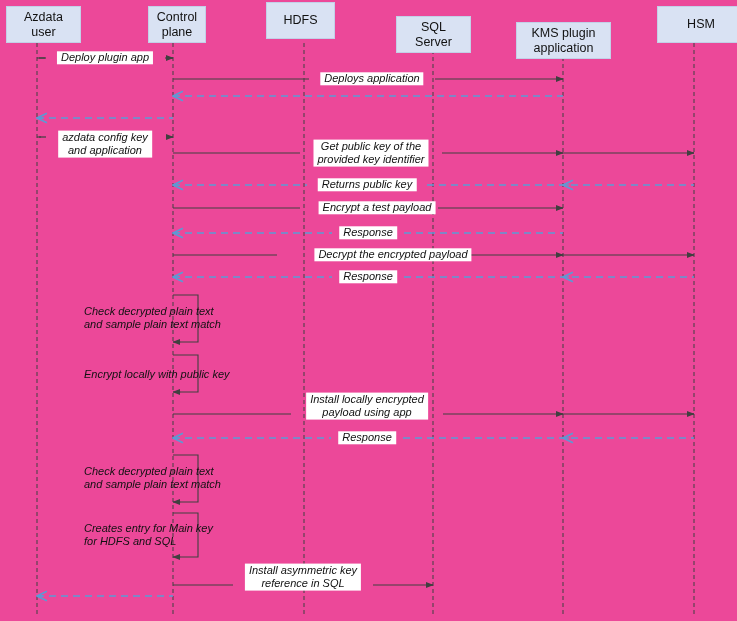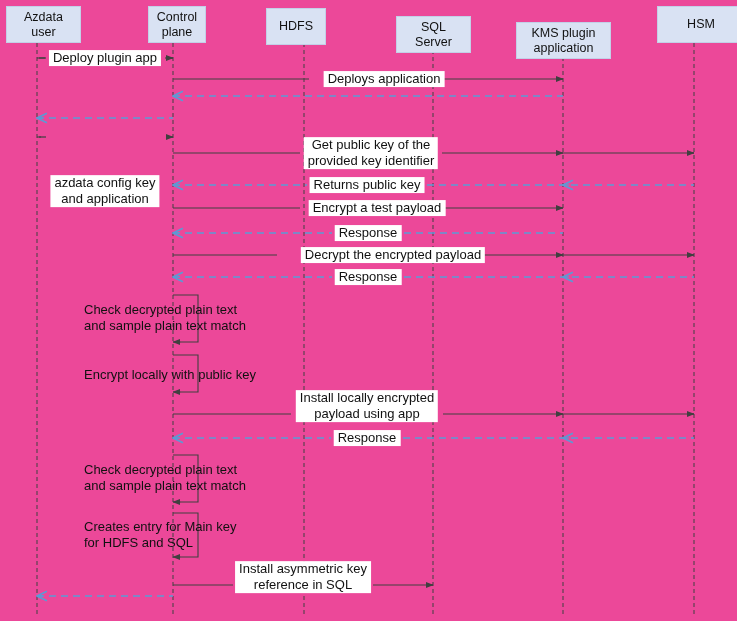--- a/index.html
+++ b/index.html
@@ -30,28 +30,29 @@
     text-align: center;
     font-size: 12.5px;
     line-height: 1.18;
     color: #111111;
     white-space: pre-line;
     padding: 2px 3px;
   }
   .msg-label {
     position: absolute;
     background: #ffffff;
-    font-size: 13px;
+    font-size: 11px;
     line-height: 1.22;
     color: #111111;
     text-align: center;
     white-space: pre-line;
     padding: 0 4px;
     transform: translate(-50%, -50%);
     pointer-events: none;
+    font-style: italic;
   }
   .msg-label.left-anchored {
     transform: translate(0, -50%);
     text-align: left;
     background: transparent;
   }
 </style>
 </head>
 <body>
 
@@ -142,31 +143,31 @@
         <path d="M 173 513 H 198 V 557 H 181" fill="none" stroke="#404040" stroke-width="1.1"></path>
         <line x1="181" y1="557" x2="173" y2="557" stroke="#404040" stroke-width="1.1" marker-end="url(#arrow-solid)"></line>
       </g>
   </svg>
 
   <div id="actor-boxes">
       <div class="actor-box" style="left: 6px; top: 6px; width: 75px; height: 37px;">Azdata
 user</div>
       <div class="actor-box" style="left: 148px; top: 6px; width: 58px; height: 37px;">Control
 plane</div>
-      <div class="actor-box" style="left: 266px; top: 8px; width: 60px; height: 37px;">HDFS</div>
+      <div class="actor-box" style="left: 266px; top: 2px; width: 69px; height: 37px;">HDFS</div>
       <div class="actor-box" style="left: 396px; top: 6px; width: 75px; height: 37px; margin-top: 10px;">SQL
 Server</div>
       <div class="actor-box" style="left: 516px; top: 6px; width: 95px; height: 37px; margin-top: 16px;">KMS plugin
 application</div>
       <div class="actor-box" style="left: 657px; top: 6px; width: 88px; height: 37px;">HSM</div>
     </div>
   <div id="message-labels">
       <div class="msg-label" style="left: 105px; top: 58px;">Deploy plugin app</div>
-      <div class="msg-label" style="left: 372px; top: 79px; margin-left: 12px;">Deploys application</div>
-      <div class="msg-label" style="left: 105px; top: 144px; margin-top: 47px;">azdata config key
+      <div class="msg-label" style="left: 372px; top: 79px;">Deploys application</div>
+      <div class="msg-label" style="left: 105px; top: 144px;">azdata config key
 and application</div>
       <div class="msg-label" style="left: 371px; top: 153px;">Get public key of the
 provided key identifier</div>
       <div class="msg-label" style="left: 367px; top: 185px;">Returns public key</div>
       <div class="msg-label" style="left: 377px; top: 208px;">Encrypt a test payload</div>
       <div class="msg-label" style="left: 368px; top: 233px;">Response</div>
       <div class="msg-label" style="left: 367px; top: 255px; margin-left: 26px;">Decrypt the encrypted payload</div>
       <div class="msg-label" style="left: 368px; top: 277px;">Response</div>
       <div class="msg-label" style="left: 367px; top: 406px;">Install locally encrypted
 payload using app</div>

